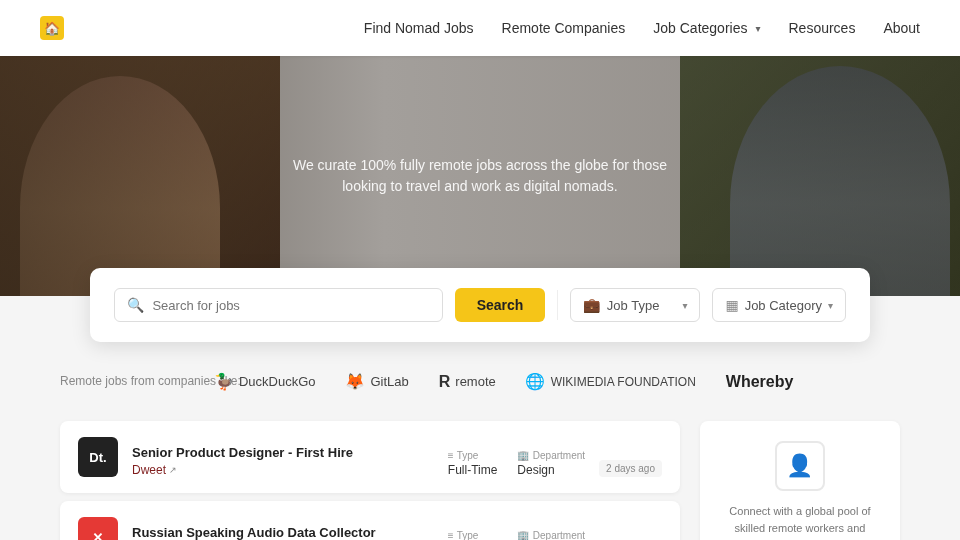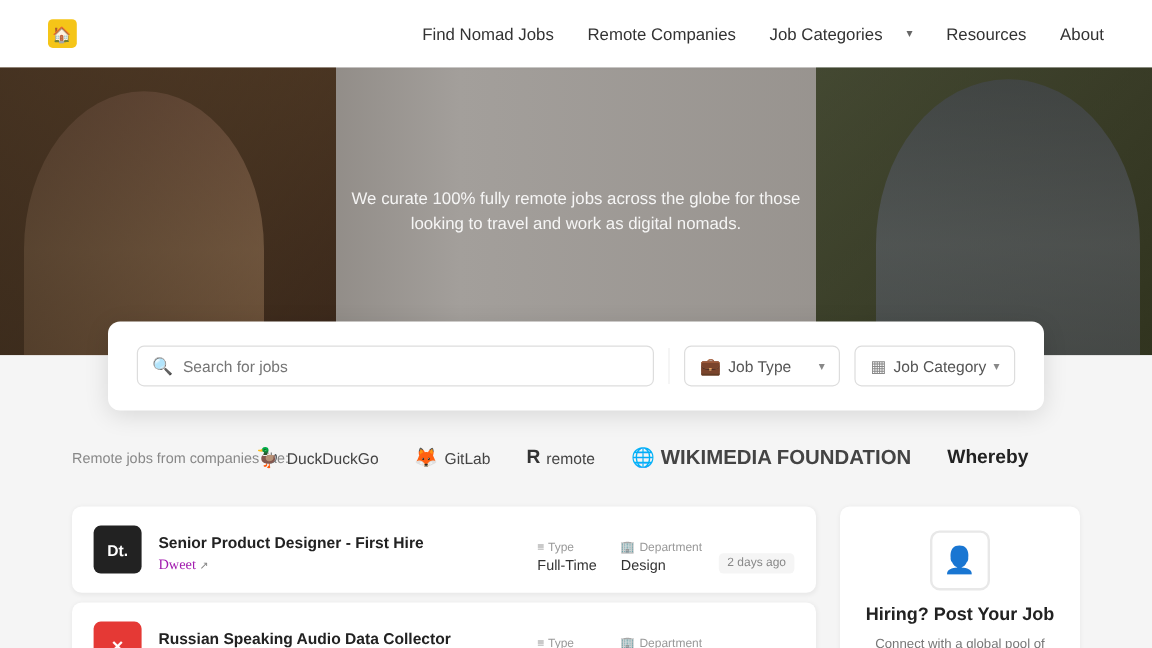--- a/index.html
+++ b/index.html
@@ -8,21 +8,21 @@
     
     .navbar {
       display: flex; align-items: center; justify-content: space-between;
       padding: 0 40px; height: 56px; background: #fff; position: relative; z-index: 10;
       box-shadow: 0 1px 3px rgba(0,0,0,0.08);
     }
     .navbar-logo { display: flex; align-items: center; gap: 8px; text-decoration: none; color: #222; font-weight: 700; font-size: 15px; }
     .logo-icon { width: 24px; height: 24px; background: #f5c518; border-radius: 4px; display: flex; align-items: center; justify-content: center; font-size: 13px; }
     .navbar-nav { display: flex; align-items: center; gap: 28px; }
     .nav-item { font-size: 14px; color: #333; cursor: pointer; text-decoration: none; white-space: nowrap; }
-    .nav-item-dropdown { display: flex; align-items: center; gap: 20px; }
+    .nav-item-dropdown { display: flex; align-items: center; gap: 8px; }
     .chevron { font-size: 10px; color: #666; }
     .btn-post { background: #f5c518; color: #222; border: none; border-radius: 6px; padding: 8px 18px; font-size: 14px; font-weight: 600; cursor: pointer; }
 
     
     .hero {
       position: relative; height: 240px; overflow: hidden;
       display: flex; align-items: center; justify-content: center;
     }
     .hero-bg {
       position: absolute; inset: 0;
@@ -114,21 +114,21 @@
       box-shadow: 0 1px 4px rgba(0,0,0,0.06);
     }
     .job-logo {
       width: 40px; height: 40px; border-radius: 6px;
       display: flex; align-items: center; justify-content: center;
       font-size: 13px; font-weight: 700; color: #fff; flex-shrink: 0;
     }
     .job-info { flex: 1; }
     .job-title { font-size: 13px; font-weight: 600; color: #222; margin-bottom: 3px; }
     .job-company { font-size: 12px; color: #555; display: flex; align-items: center; gap: 3px; }
-    .job-company a { color: #a21caf; text-decoration: none; font-family: Liberation Serif, serif; }
+    .job-company a { color: #7f1d1d; text-decoration: none; }
     .ext-icon { font-size: 9px; color: #888; }
     .job-meta { display: flex; align-items: center; gap: 20px; }
     .job-meta-group { display: flex; flex-direction: column; gap: 2px; }
     .meta-label { font-size: 10px; color: #999; display: flex; align-items: center; gap: 3px; }
     .meta-value { font-size: 12px; color: #333; font-weight: 500; }
     .job-badge {
       font-size: 10px; color: #888; background: #f5f5f5; border-radius: 4px;
       padding: 3px 7px; white-space: nowrap;
     }
 
@@ -173,20 +173,21 @@
     <p class="hero-subtitle">We curate 100% fully remote jobs across the globe for those looking to travel and work as digital nomads.</p>
   </div>
 </section>
 
 <div class="search-section">
   <div class="search-card">
     <div class="search-input-wrap">
       <span class="search-input-icon">🔍</span>
       <input class="search-input" type="text" placeholder="Search for jobs" style="">
     </div>
+    <button class="btn-search">Search</button>
     <div class="divider-v"></div>
     <div class="dropdown-btn">
       <span class="icon">💼</span>
       <span>Job Type</span>
       <span class="chev">▾</span>
     </div>
     <div class="dropdown-btn">
       <span class="icon">▦</span>
       <span>Job Category</span>
       <span class="chev">▾</span>
@@ -204,21 +205,21 @@
     <div class="company-logo">
       <span class="logo-mark">🦊</span>
       <span>GitLab</span>
     </div>
     <div class="company-logo">
       <span class="logo-mark" style="font-weight:700; color:#333;">R</span>
       <span>remote</span>
     </div>
     <div class="company-logo">
       <span class="logo-mark">🌐</span>
-      <span style="font-size:17px;font-weight:700;color:#444;">WIKIMEDIA FOUNDATION</span>
+      <span style="font-size:12px;font-weight:400;color:#444;">WIKIMEDIA FOUNDATION</span>
     </div>
     <div class="company-logo">
       <span style="font-size:16px;font-weight:700;color:#222;">Whereby</span>
     </div>
   </div>
 </div>
 
 <div class="main-content">
 
   <div class="job-listings">
@@ -283,18 +284,17 @@
       <div class="job-badge">3 days ago</div>
     </div>
 
   </div>
 
   <div class="sidebar">
     <div class="sidebar-card">
       <div class="sidebar-icon">
         <span>👤</span>
       </div>
-      <div class="sidebar-title">Hiring? Post Your Job</div>
       <div class="sidebar-desc">Connect with a global pool of skilled remote workers and digital nomads.</div>
 
     </div>
   </div>
 </div>
 
 </body></html>

